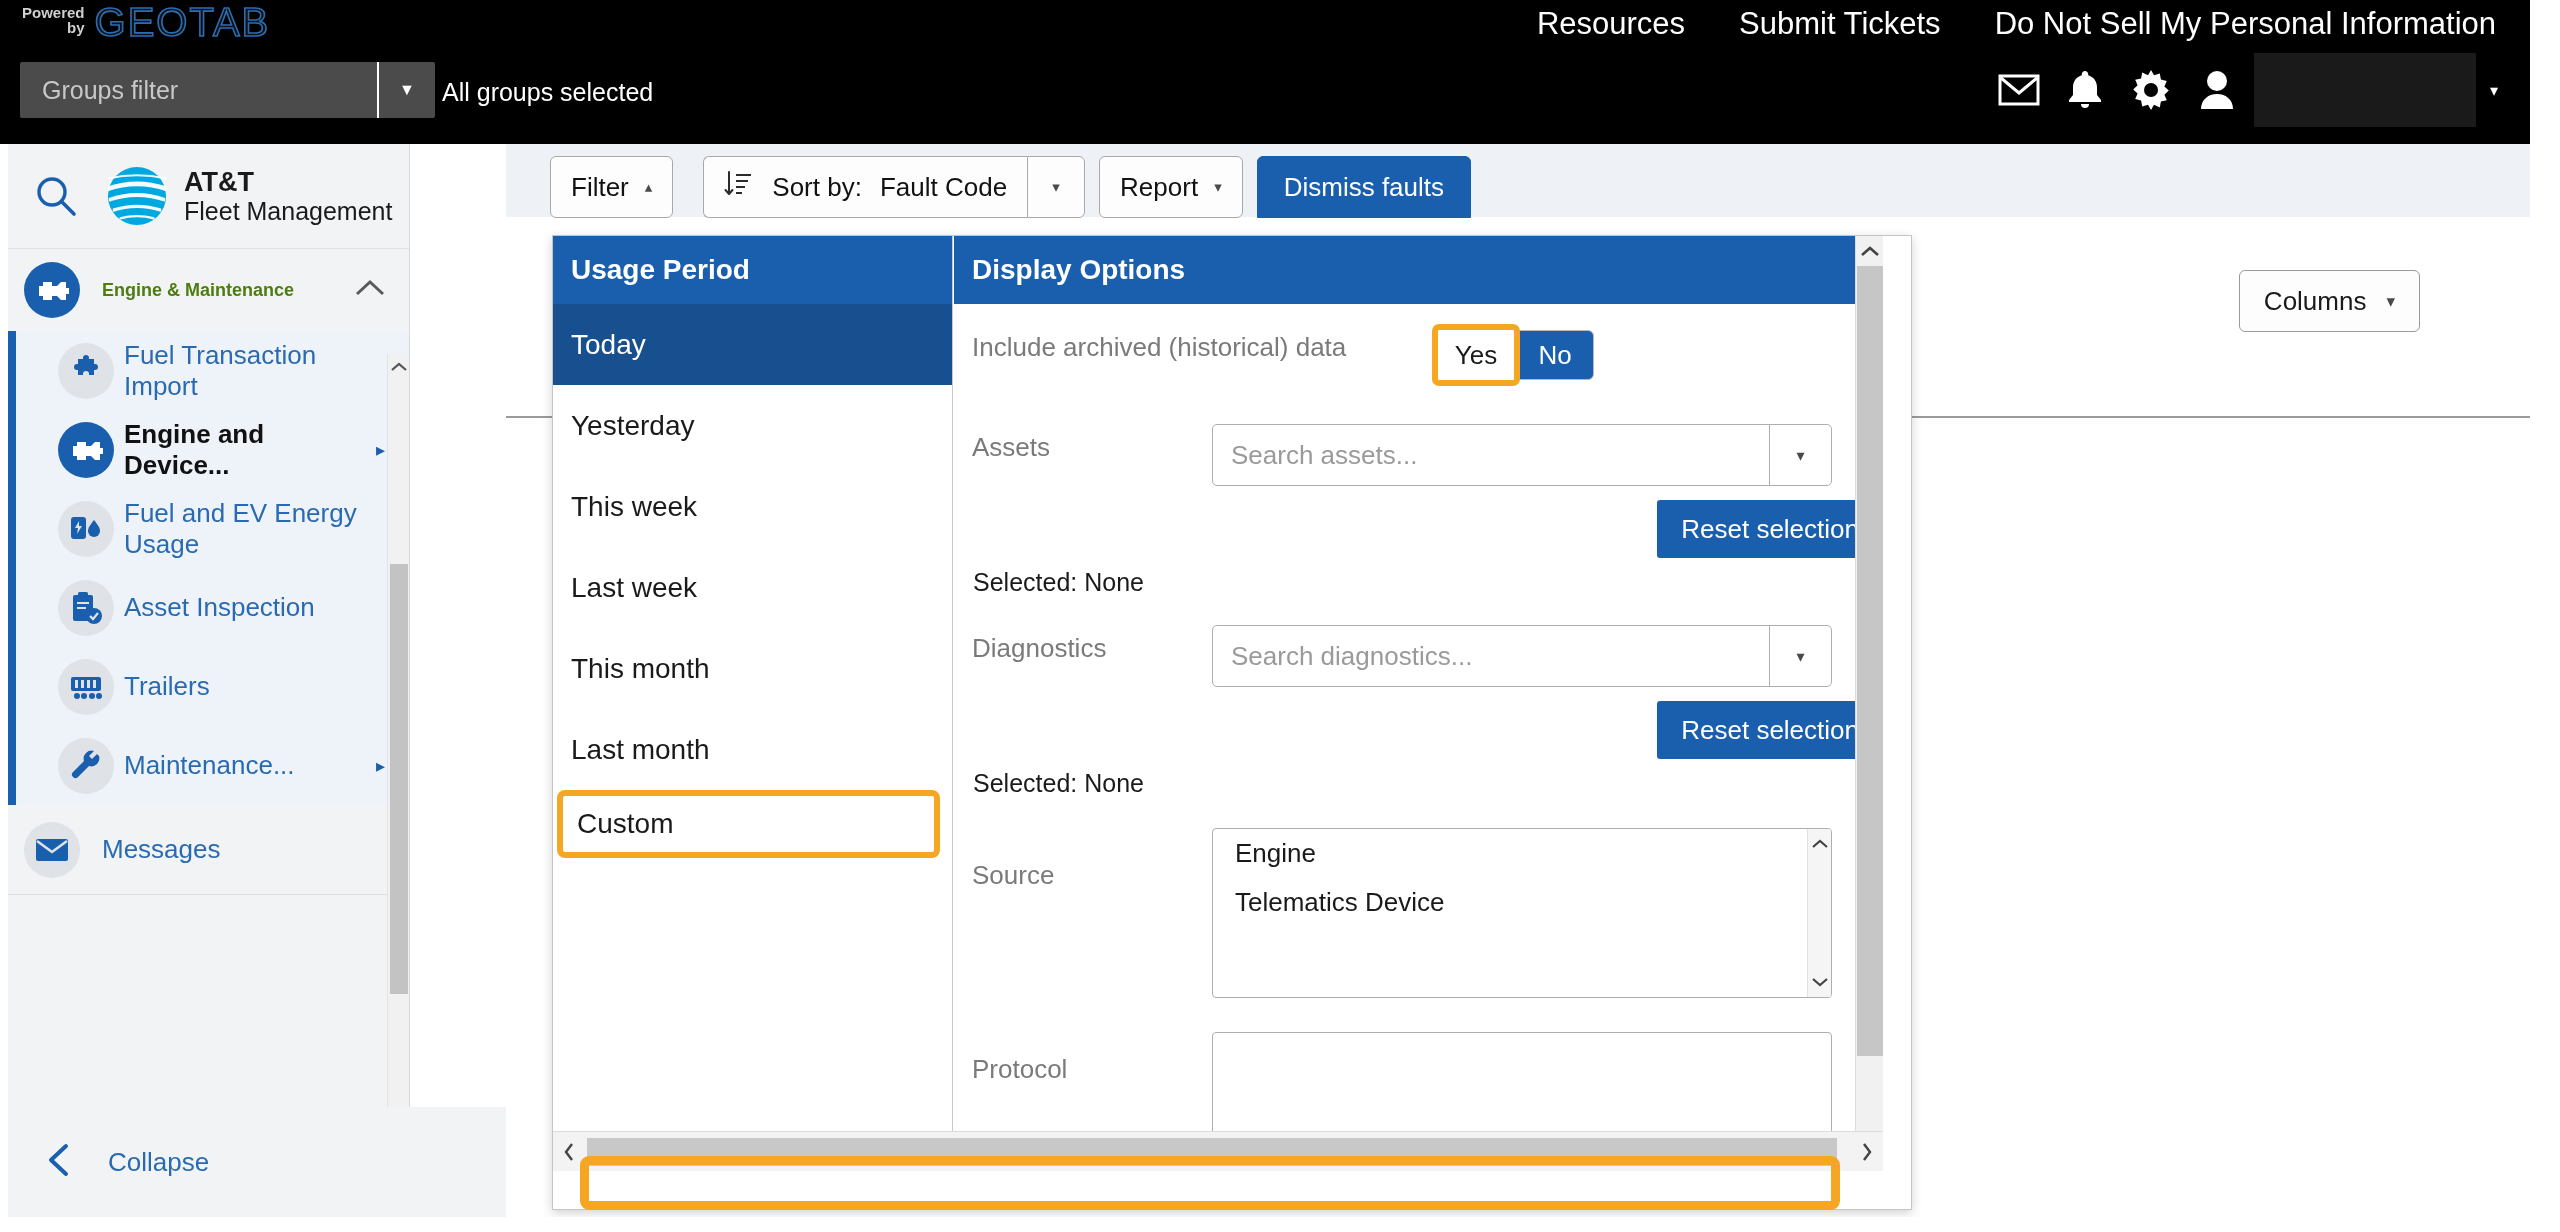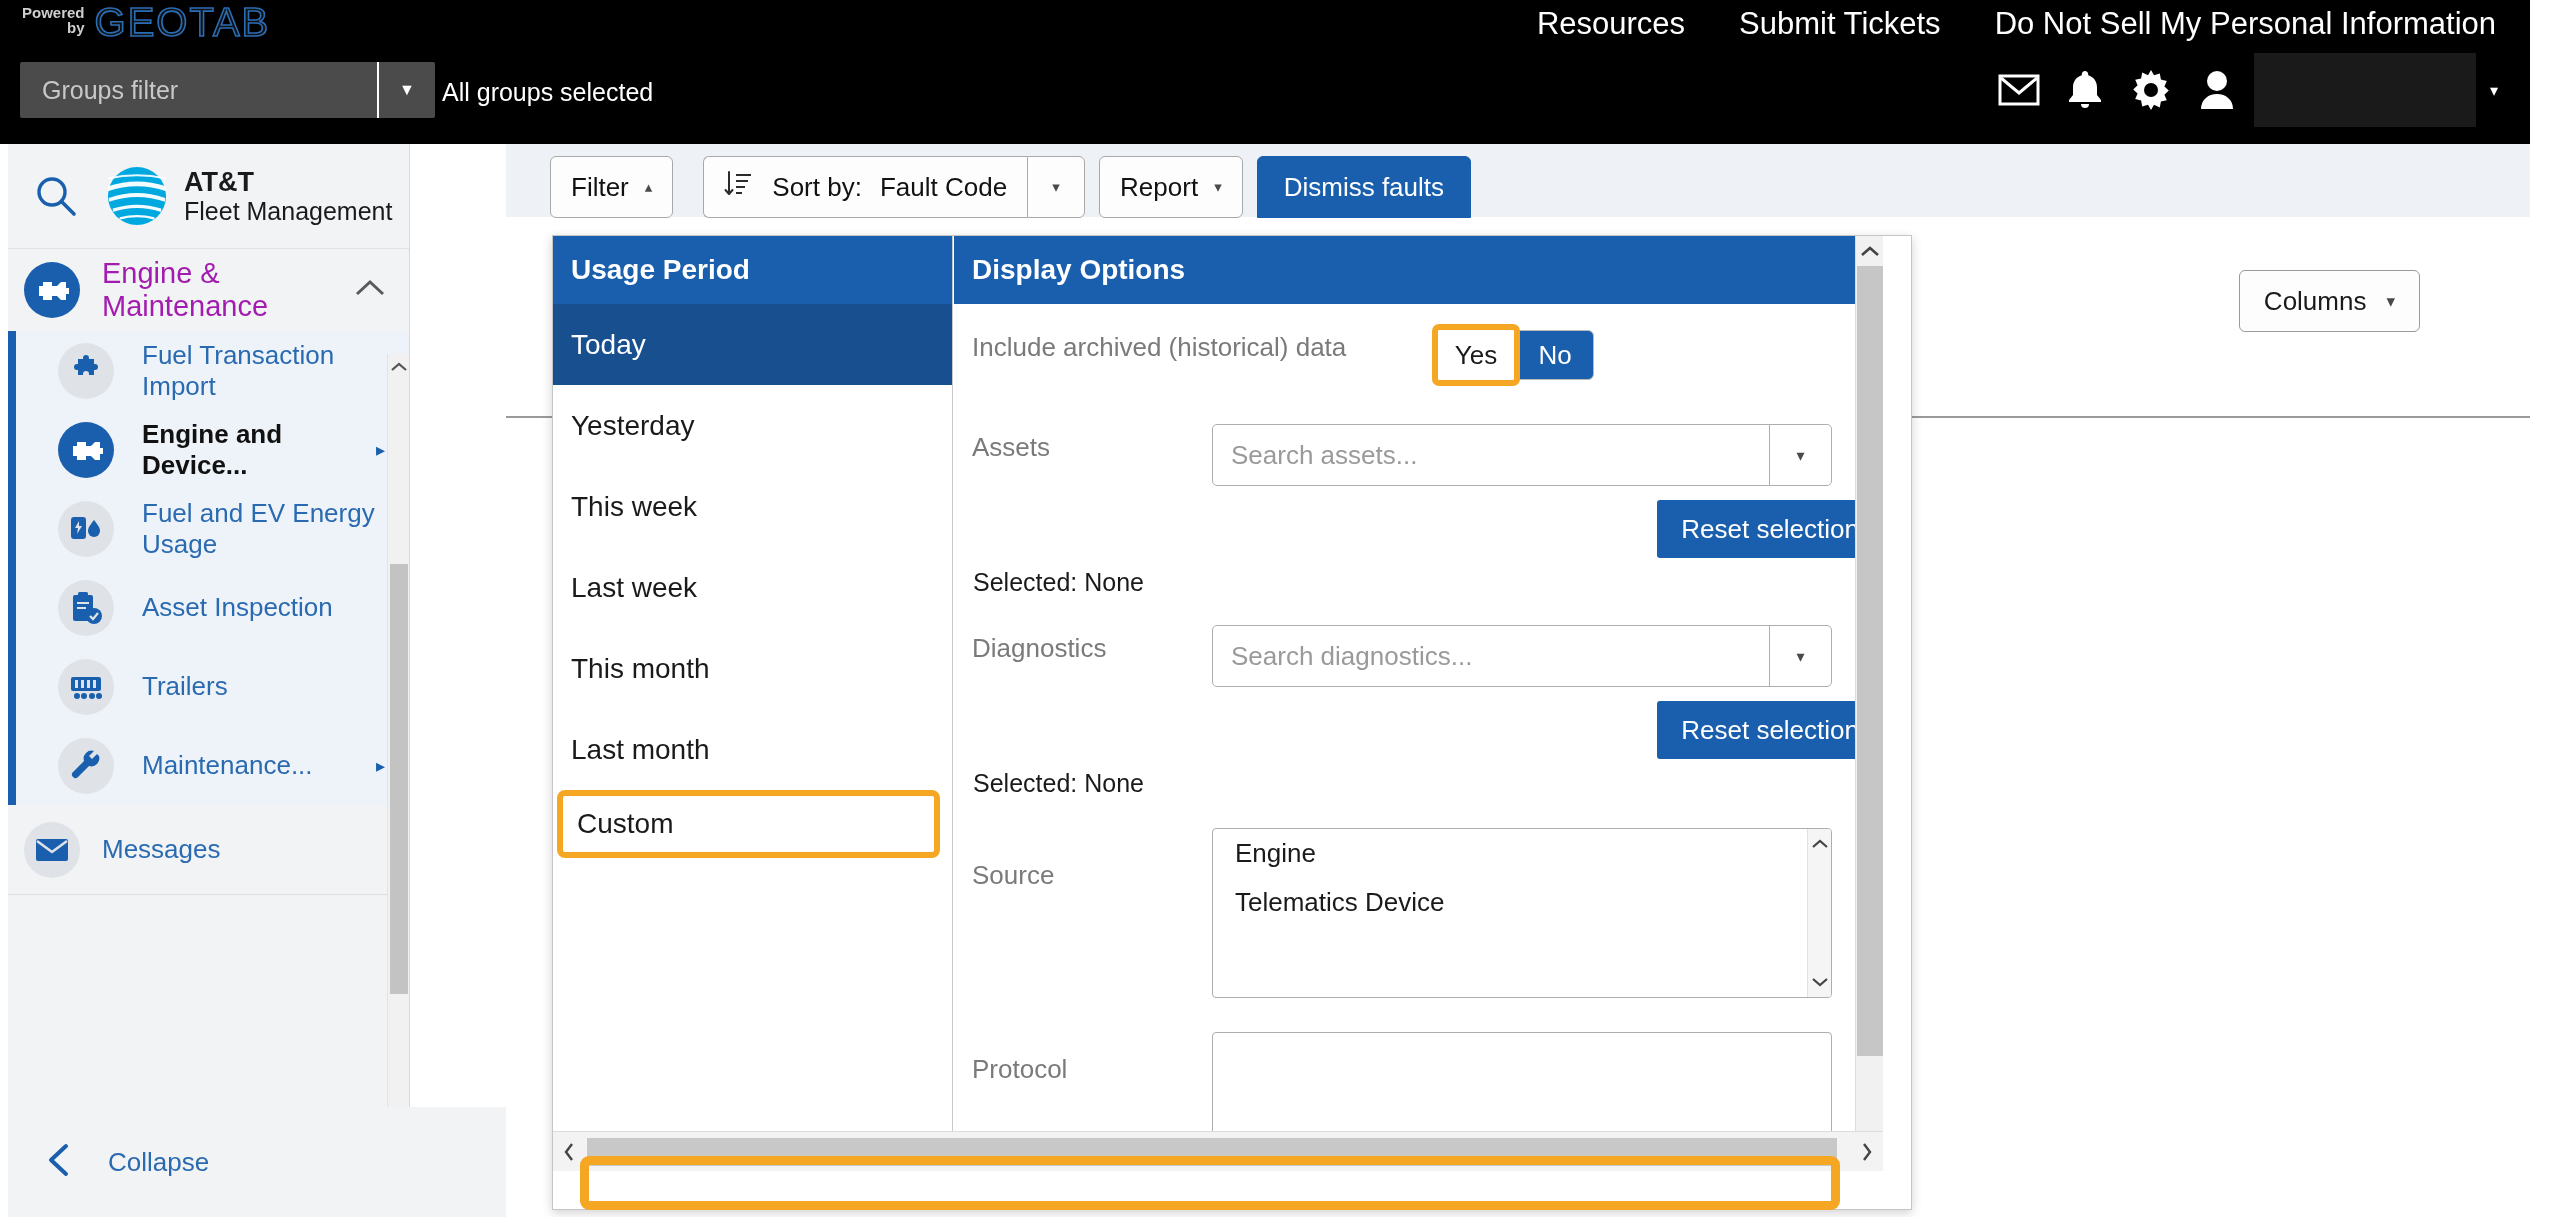--- a/index.html
+++ b/index.html
@@ -88,25 +88,25 @@
   .att-text .l1 { font-size: 27px; font-weight: bold; color: #1a1a1a; }
   .att-text .l2 { font-size: 25px; color: #1a1a1a; }
 
   .sb-scroll { position: relative; height: 880px; overflow: hidden; }
 
   .sb-group {
     height: 82px; display: flex; align-items: center; gap: 22px;
     padding: 0 24px 0 16px; background: #f1f3f5;
   }
   .sb-group .label {
-    flex: 1; font-size: 29px; font-weight: normal; color: #a21caf;
+    flex: 1; font-size: 18px; font-weight: bold; color: #4d7c0f;
   }
   .sb-items { background: #eef3fa; border-left: 8px solid #1a5fad; }
   .sb-item {
-    height: 79px; display: flex; align-items: center; gap: 28px;
+    height: 79px; display: flex; align-items: center; gap: 10px;
     padding: 0 24px 0 42px;
   }
   .sb-item .label { flex: 1; font-size: 26px; color: #2a6ab0; }
   .sb-item.bold .label { color: #111111; font-weight: bold; }
   .sb-item .arrow { color: #1a5fad; font-size: 18px; }
 
   .ico-circle {
     width: 56px; height: 56px; border-radius: 50%;
     background: #dfe3e8; display: flex; align-items: center;
     justify-content: center; flex: none;

